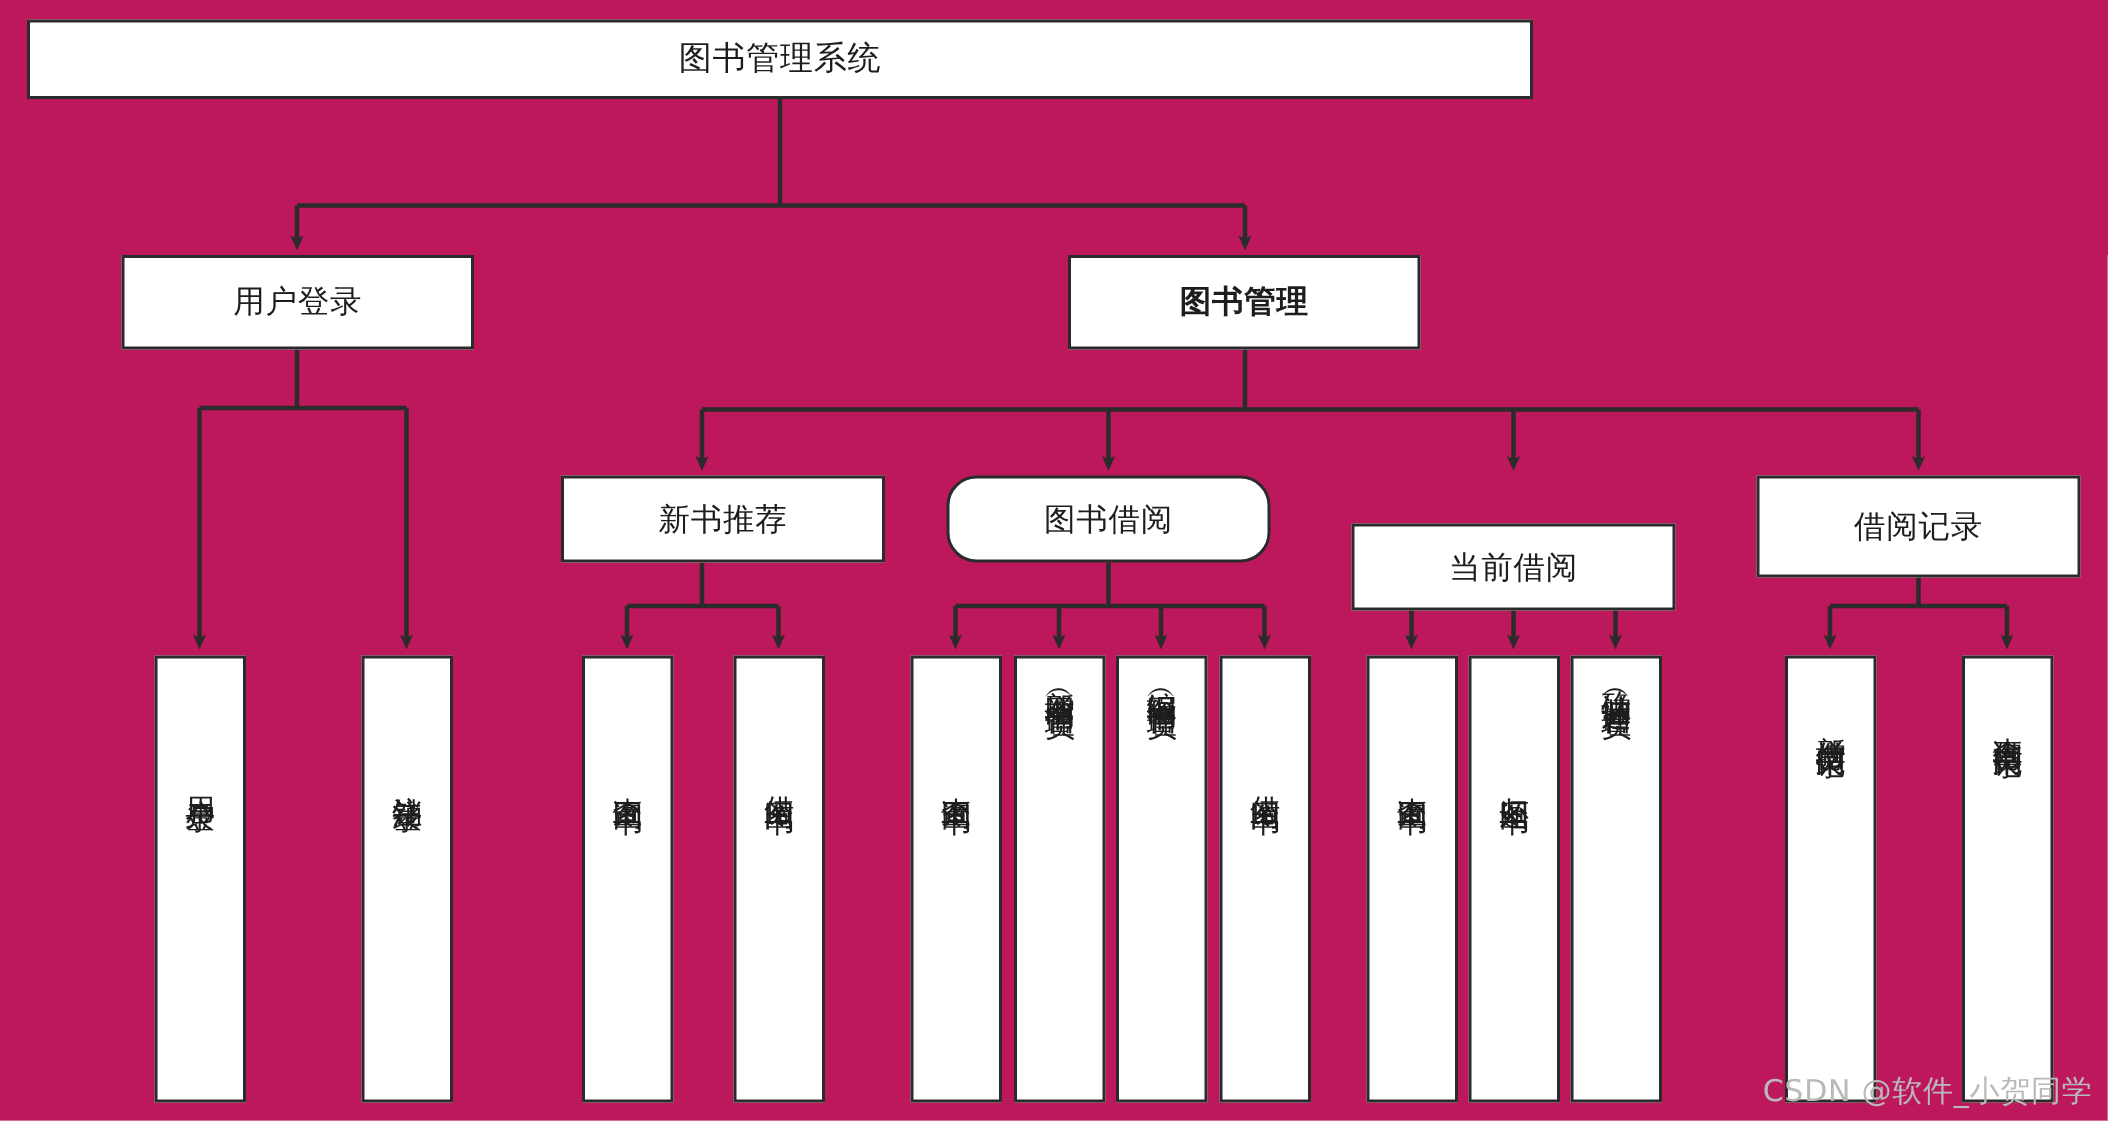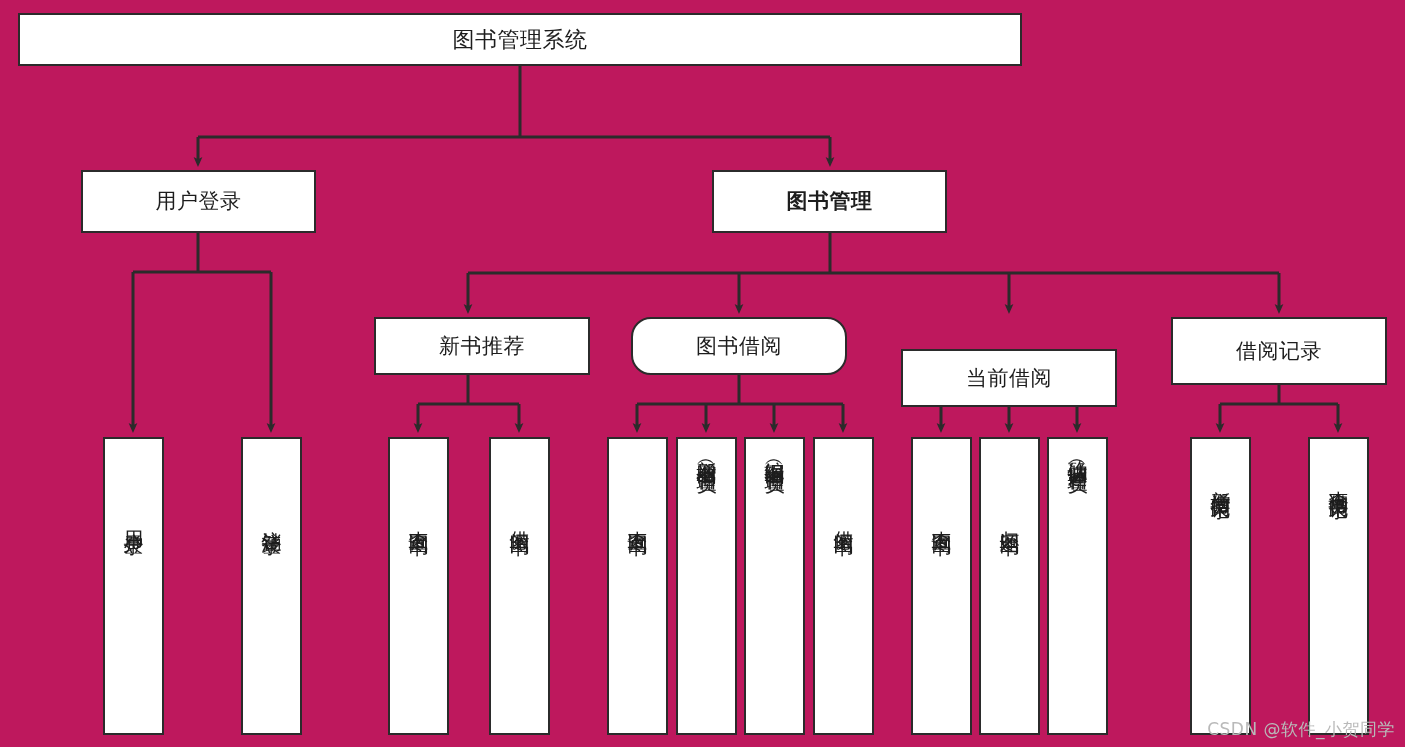--- a/index.html
+++ b/index.html
@@ -57,21 +57,21 @@
     line-height: 1.45;
     letter-spacing: 2px;
     white-space: nowrap;
   }
   .node.root .label { font-size: 22px; }
   .watermark {
     position: absolute;
     right: 10px;
     bottom: 6px;
     color: #b9b9b9;
-    font-size: 17px;
+    font-size: 20px;
     letter-spacing: 0.5px;
     z-index: 5;
     white-space: nowrap;
   }
 </style>
 </head>
 <body>
 
 <div id="diagram-root">
 

